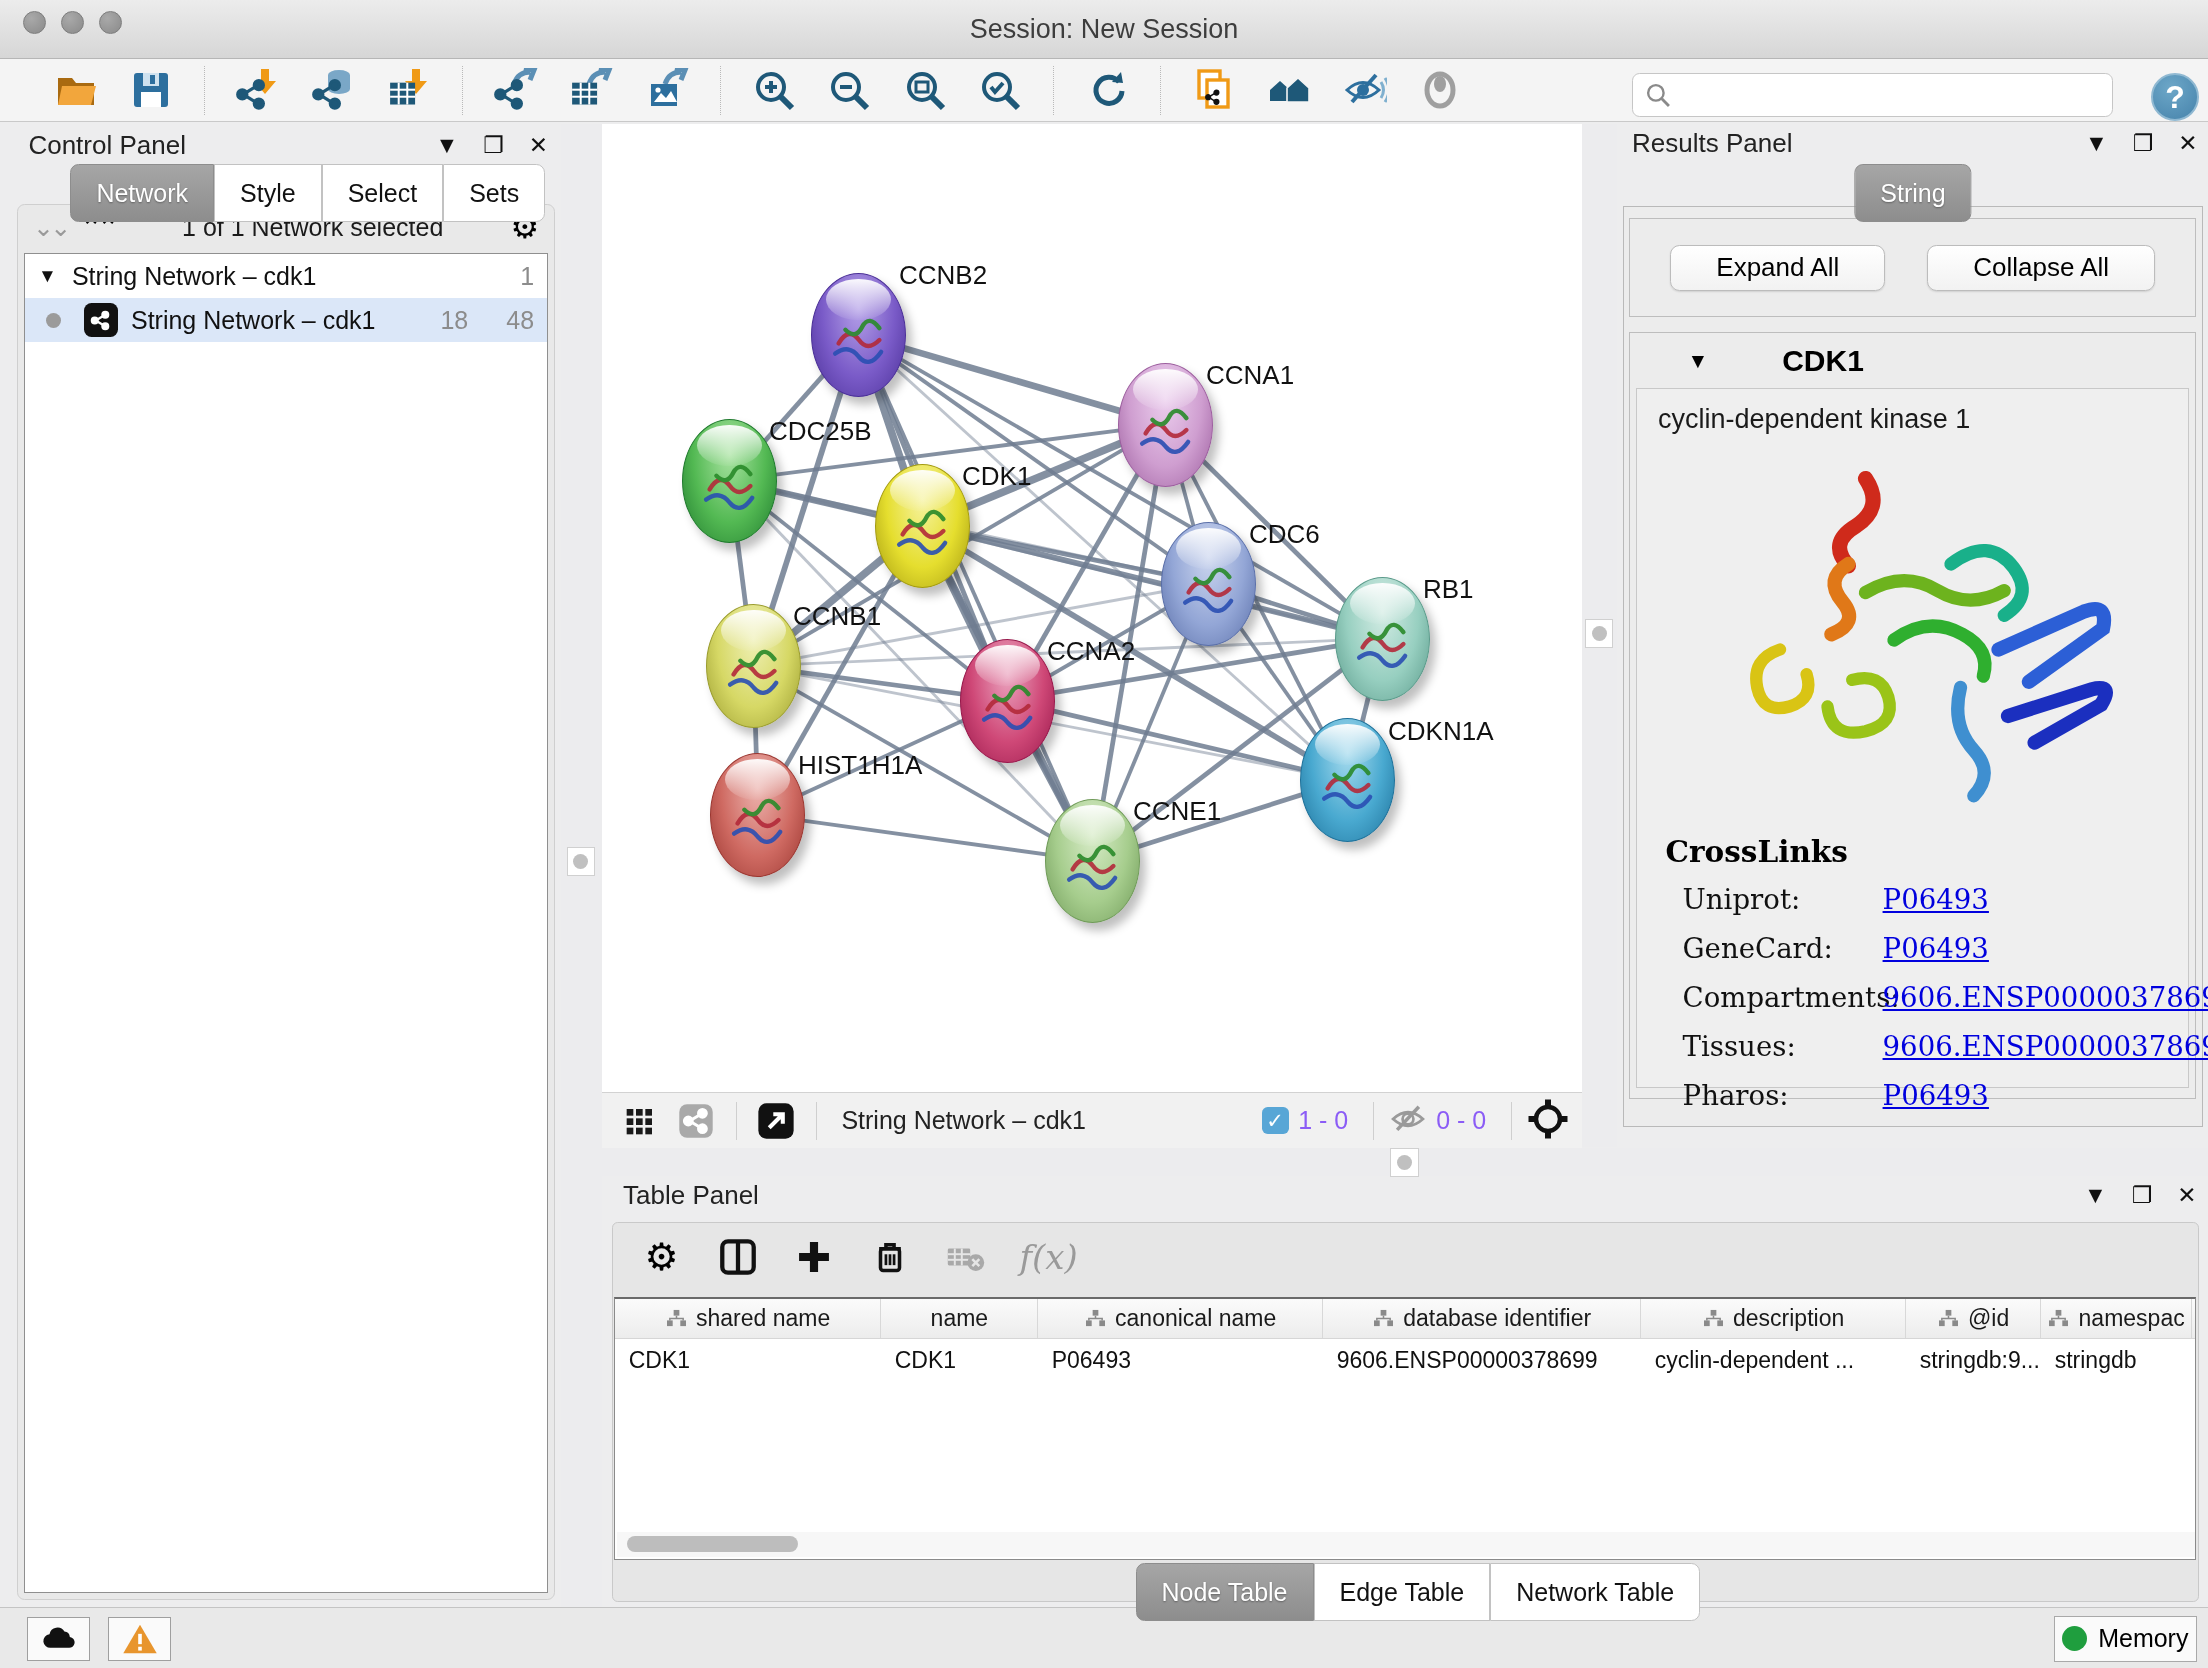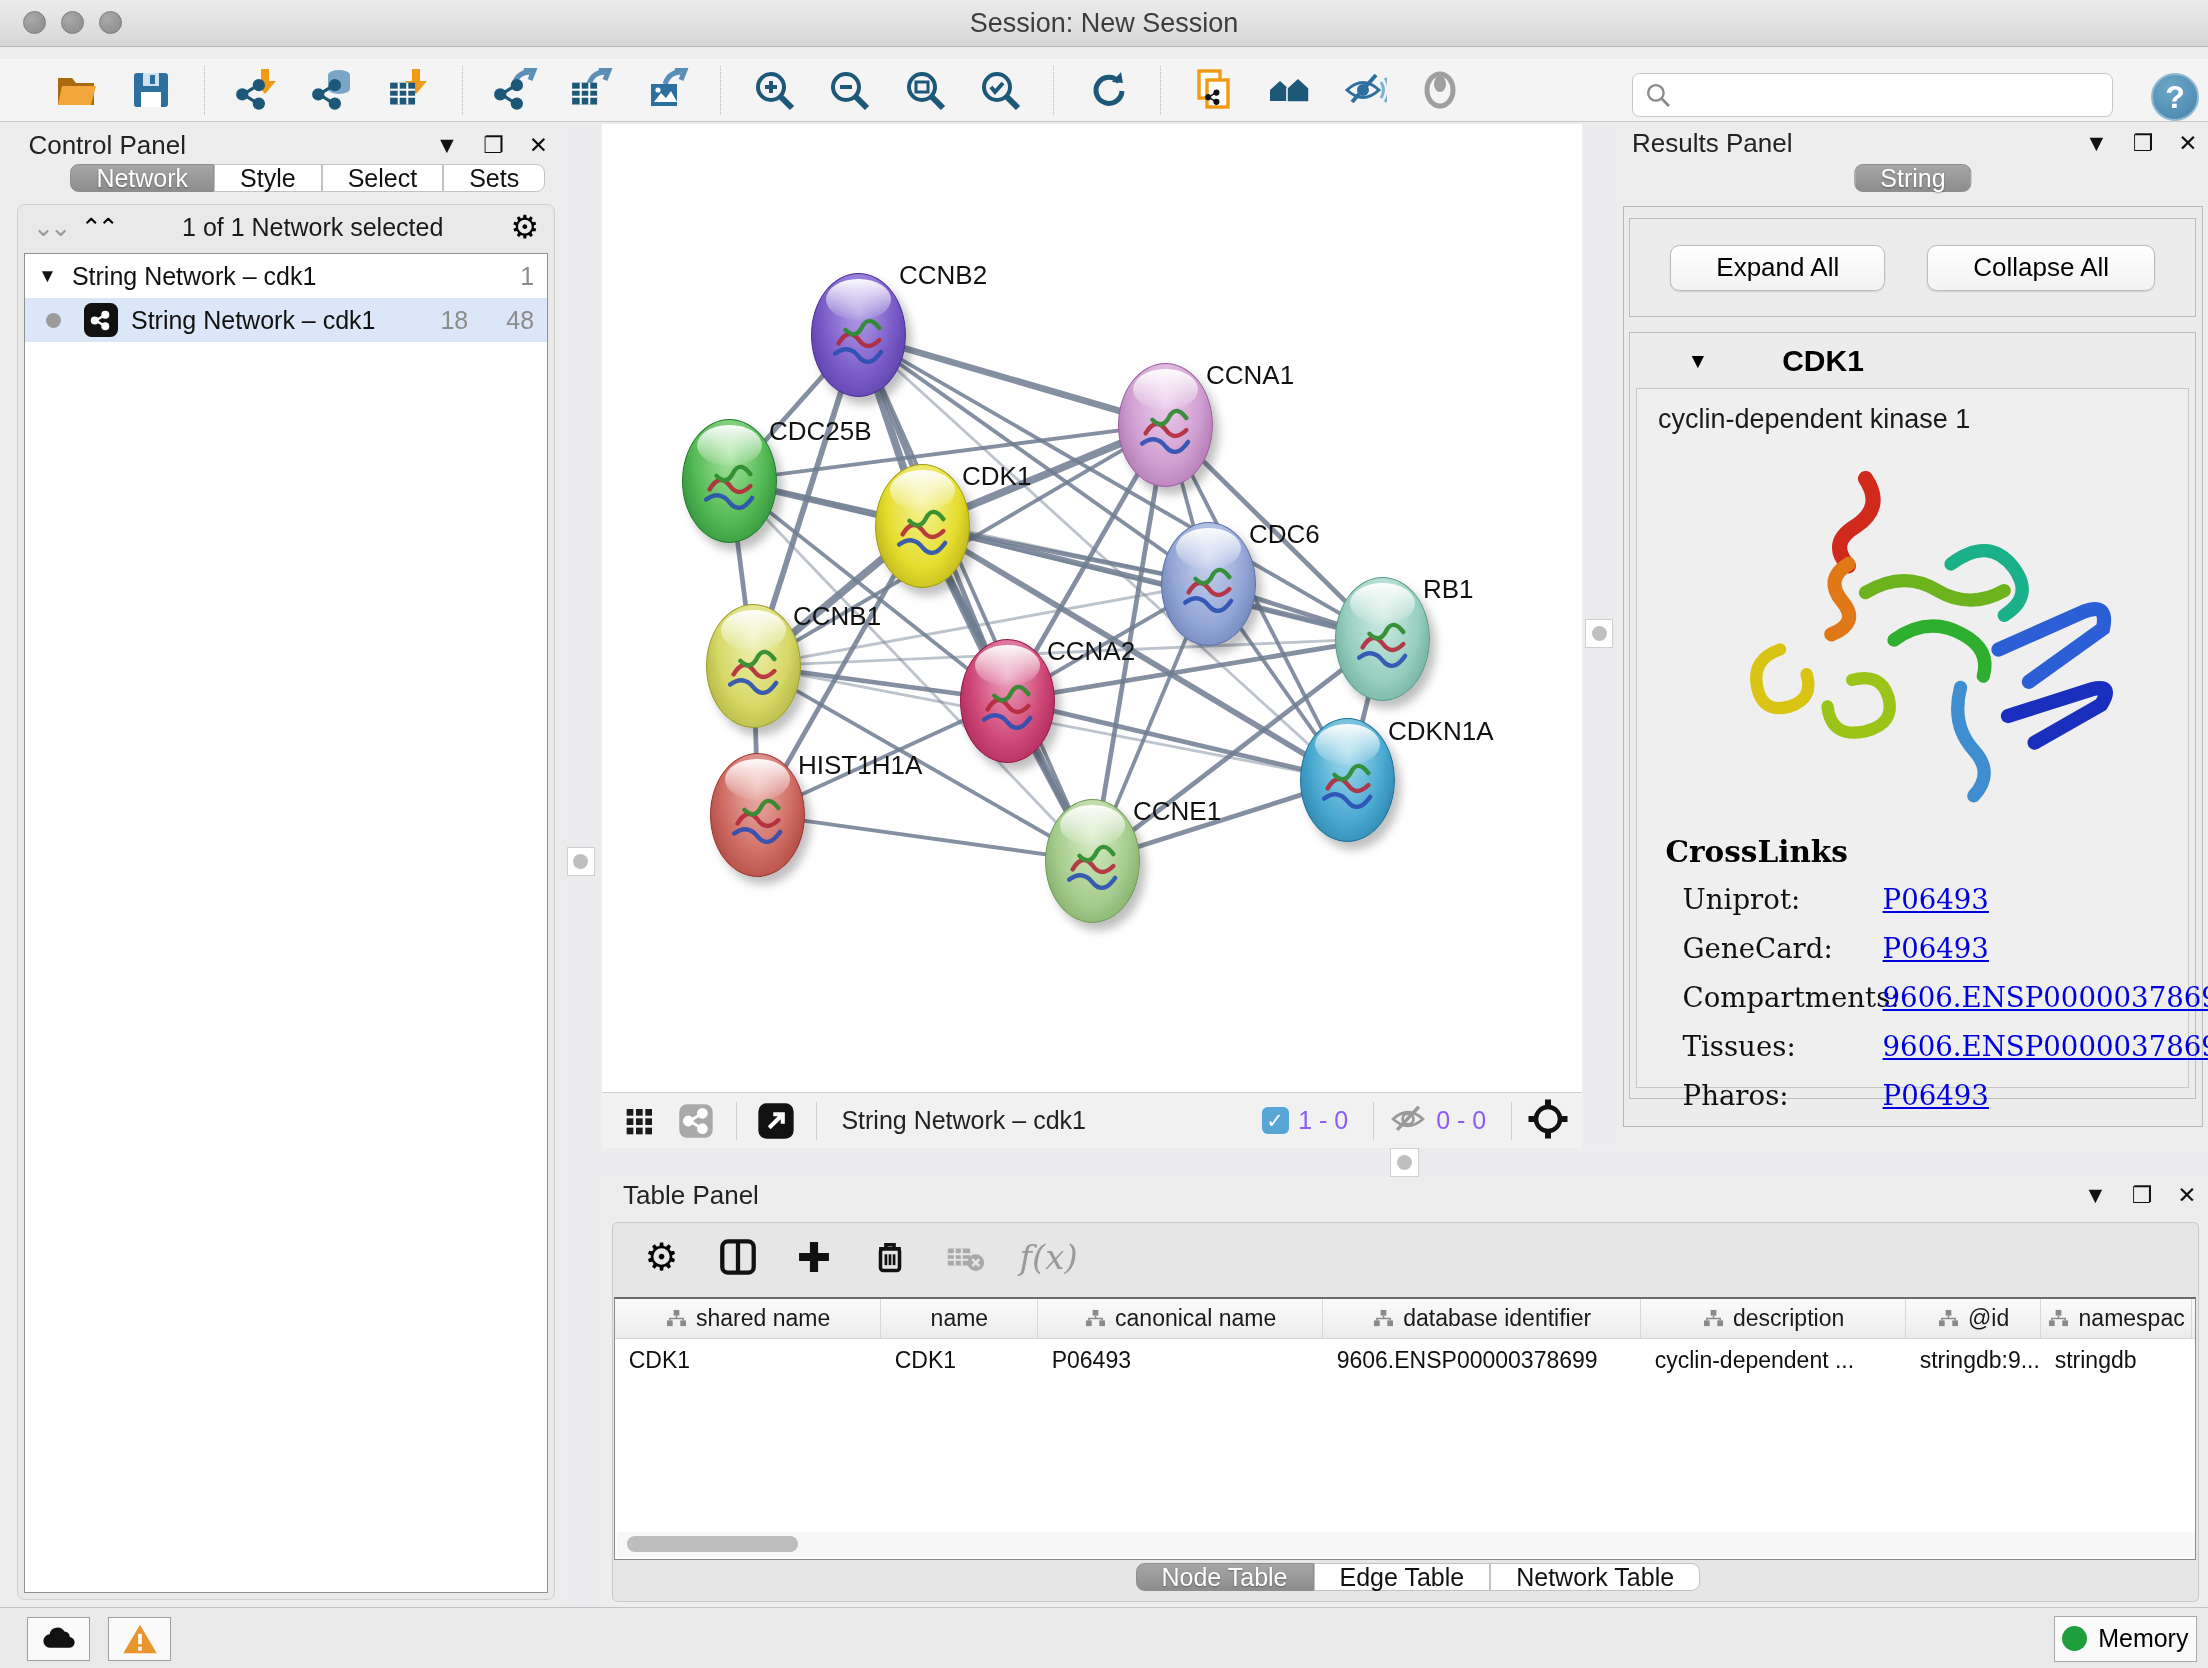--- a/index.html
+++ b/index.html
@@ -1,20 +1,20 @@
 <!DOCTYPE html>
 <html style="font-size:15px"><head>
 <meta charset="utf-8">
 <style>
   * { margin:0; padding:0; box-sizing:border-box; }
   html,body { width:2208px; height:1668px; background:#ededee; font-family:"Liberation Sans", sans-serif; overflow:hidden; }
   #app { position:relative; width:2208px; height:1668px; background:#ededee; }
 
   
-  #titlebar { position:absolute; left:0; top:0; width:2208px; height:47px;
+  #titlebar { position:absolute; left:0; top:0; width:2208px; height:59px;
     background:linear-gradient(#ececec,#d6d6d6); border-bottom:1px solid #b6b6b6;
     display:flex; align-items:center; justify-content:center; }
   .traffic { position:absolute; left:23px; top:11.4px; display:flex; gap:15px; }
   .traffic .dot { width:23px; height:23px; border-radius:50%;
     background:radial-gradient(circle at 35% 30%, #a9a9a9, #8a8a8a); border:1px solid #7d7d7d; }
   #window-title { font-size:27px; color:#3d3d3d; }
 
   
   #toolbar { position:absolute; left:0; top:59px; width:2208px; height:63px;
     background:#f4f4f4; border-bottom:1px solid #c9c9c9; display:flex; align-items:center; }
@@ -26,21 +26,21 @@
   #toolbar-search input { border:none; outline:none; font-size:25px; width:418px; background:transparent; }
   #help-button { position:absolute; left:2151px; top:14.3px; width:48px; height:48px; border-radius:50%;
     background:radial-gradient(circle at 40% 30%, #6da7c8, #4683ab); border:2.9px solid #90b9d2;
     color:#fff; font-size:32px; font-weight:bold; display:flex; align-items:center; justify-content:center; }
 
   
   .panel-title-row { display:flex; align-items:center; height:38px; }
   .panel-title { font-size:26px; color:#222; }
   .panel-ctrls { margin-left:auto; display:flex; align-items:center; gap:25px; font-size:23px; color:#111; }
   .panel-ctrls span { cursor:pointer; }
-  .aqua-tab { height:28px; padding:0 25px; display:flex; align-items:center; justify-content:center;
+  .aqua-tab { height:58px; padding:0 25px; display:flex; align-items:center; justify-content:center;
     font-size:25px; background:#fff; border:1px solid #c2c2c2; color:#111; cursor:pointer; }
   .aqua-tab.sel { background:linear-gradient(#a6a6a6,#8d8d8d); color:#fff; border-color:#8d8d8d;
     text-shadow:0 1px 1.9px rgba(0,0,0,.35); }
   .aqua-tab:first-child { border-radius:8.6px 0 0 8.6px; }
   .aqua-tab:last-child { border-radius:0 8.6px 8.6px 0; }
 
   
   #control-panel { position:absolute; left:11.4px; top:126px; width:550px; height:1476px; }
   #control-panel .panel-title-row { padding:0 13.3px 0 17px; }
   #cp-tabs { position:absolute; left:59px; top:38px; display:flex; z-index:2; }

